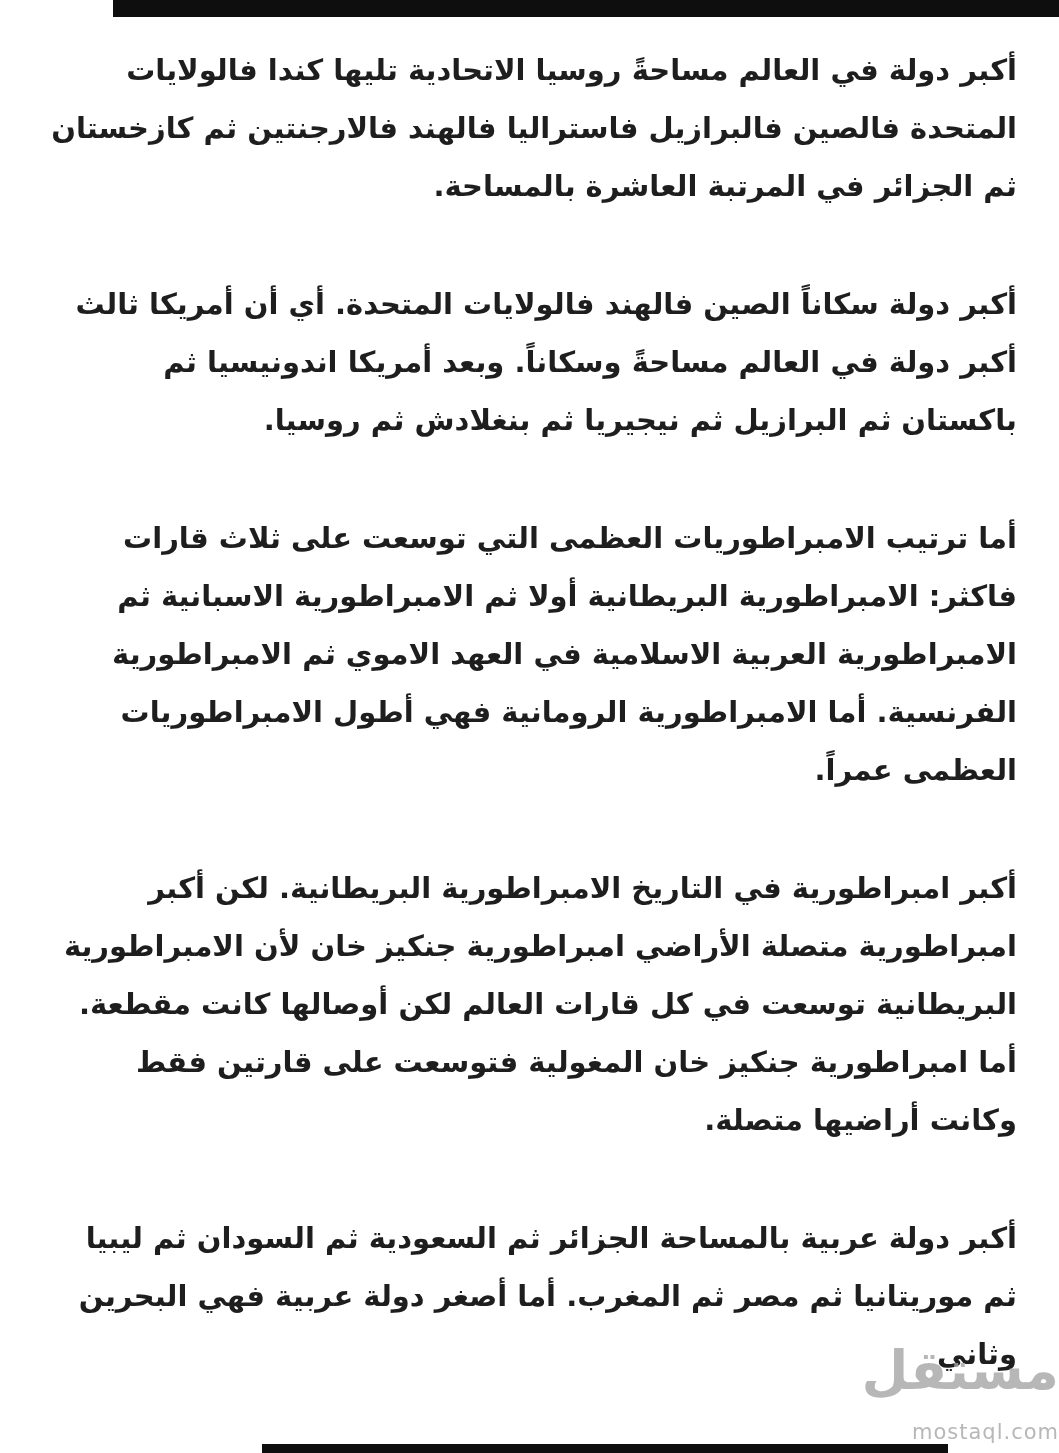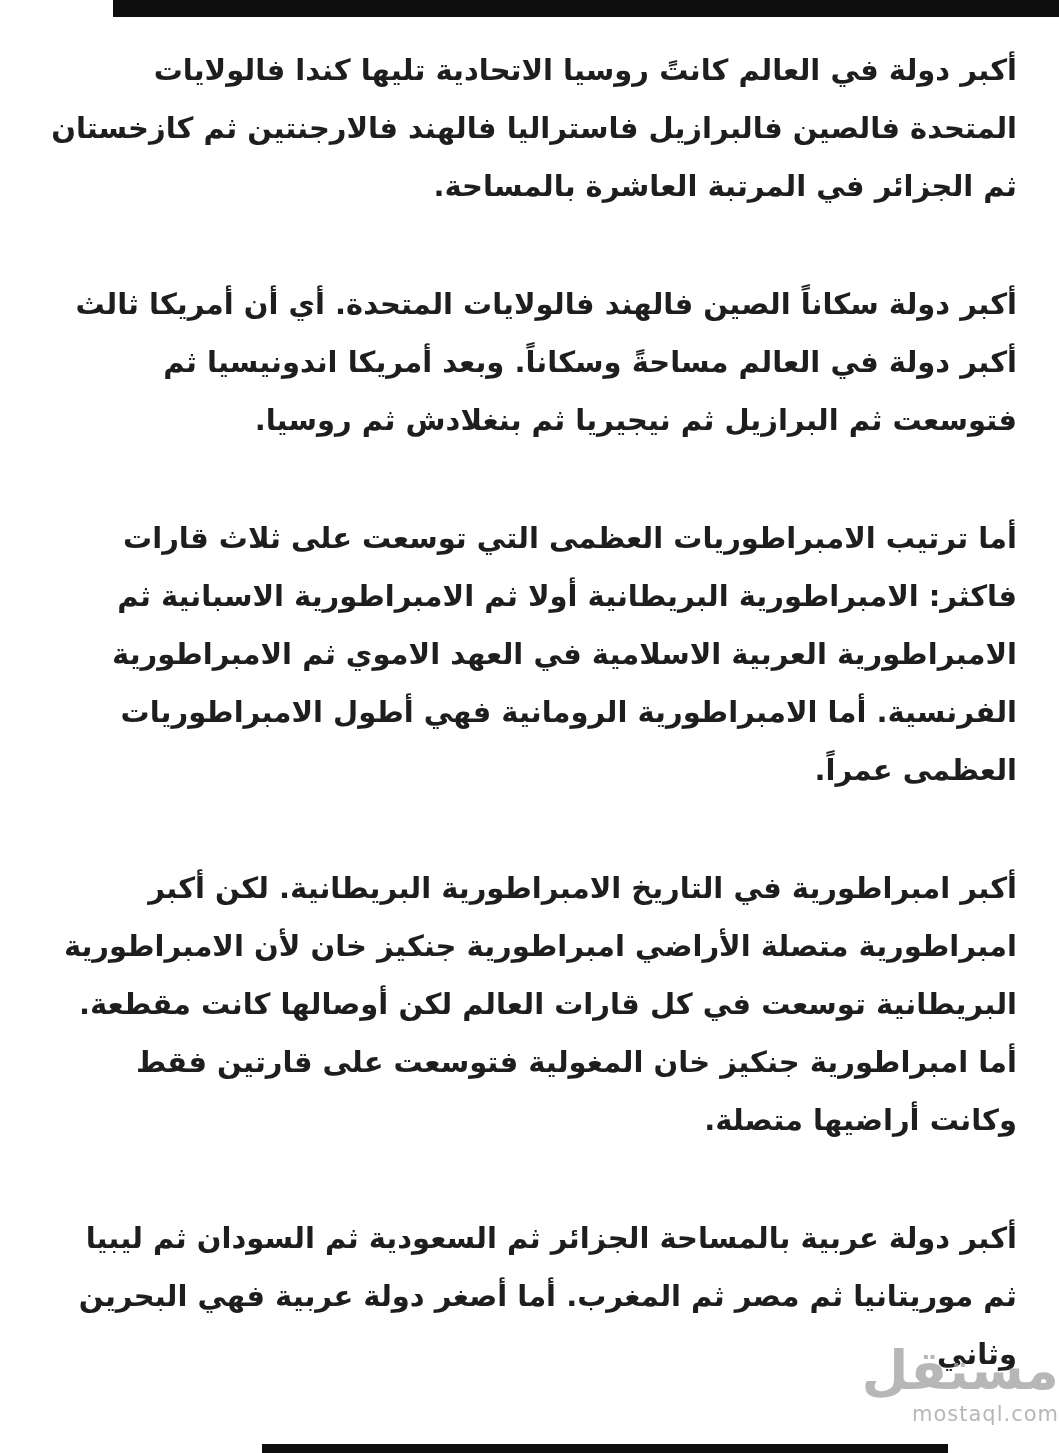--- a/index.html
+++ b/index.html
@@ -59,31 +59,31 @@
   }
   .wm-logo {
     font-size: 54px;
     font-weight: 700;
     direction: rtl;
     line-height: 58px;
   }
   .wm-url {
     font-size: 21px;
     letter-spacing: 1px;
-    margin-top: 2px;
+    margin-top: 20px;
   }
 </style>
 </head>
 <body>
 
 <div class="top-bar"></div>
 
 <main class="content" dir="rtl" lang="ar">
-    <p class="para">أكبر دولة في العالم كانتً روسيا الاتحادية تليها كندا فالولايات المتحدة فالصين فالبرازيل فاستراليا فالهند فالارجنتين ثم كازخستان ثم الجزائر في المرتبة العاشرة بالمساحة.</p>
-    <p class="para">أكبر دولة سكاناً الصين فالهند فالولايات المتحدة. أي أن أمريكا ثالث أكبر دولة في العالم مساحةً وسكاناً. وبعد أمريكا اندونيسيا ثم فتوسعت ثم البرازيل ثم نيجيريا ثم بنغلادش ثم روسيا.</p>
+    <p class="para">أكبر دولة في العالم مساحةً روسيا الاتحادية تليها كندا فالولايات المتحدة فالصين فالبرازيل فاستراليا فالهند فالارجنتين ثم كازخستان ثم الجزائر في المرتبة العاشرة بالمساحة.</p>
+    <p class="para">أكبر دولة سكاناً الصين فالهند فالولايات المتحدة. أي أن أمريكا ثالث أكبر دولة في العالم مساحةً وسكاناً. وبعد أمريكا اندونيسيا ثم باكستان ثم البرازيل ثم نيجيريا ثم بنغلادش ثم روسيا.</p>
     <p class="para">أما ترتيب الامبراطوريات العظمى التي توسعت على ثلاث قارات فاكثر: الامبراطورية البريطانية أولا ثم الامبراطورية الاسبانية ثم الامبراطورية العربية الاسلامية في العهد الاموي ثم الامبراطورية الفرنسية. أما الامبراطورية الرومانية فهي أطول الامبراطوريات العظمى عمراً.</p>
     <p class="para">أكبر امبراطورية في التاريخ الامبراطورية البريطانية. لكن أكبر امبراطورية متصلة الأراضي امبراطورية جنكيز خان لأن الامبراطورية البريطانية توسعت في كل قارات العالم لكن أوصالها كانت مقطعة. أما امبراطورية جنكيز خان المغولية فتوسعت على قارتين فقط وكانت أراضيها متصلة.</p>
     <p class="para">أكبر دولة عربية بالمساحة الجزائر ثم السعودية ثم السودان ثم ليبيا ثم موريتانيا ثم مصر ثم المغرب. أما أصغر دولة عربية فهي البحرين وثاني</p>
   </main>
 
 <div class="watermark">
   <div class="wm-logo">مستقل</div>
   <div class="wm-url">mostaql.com</div>
 </div>
 

